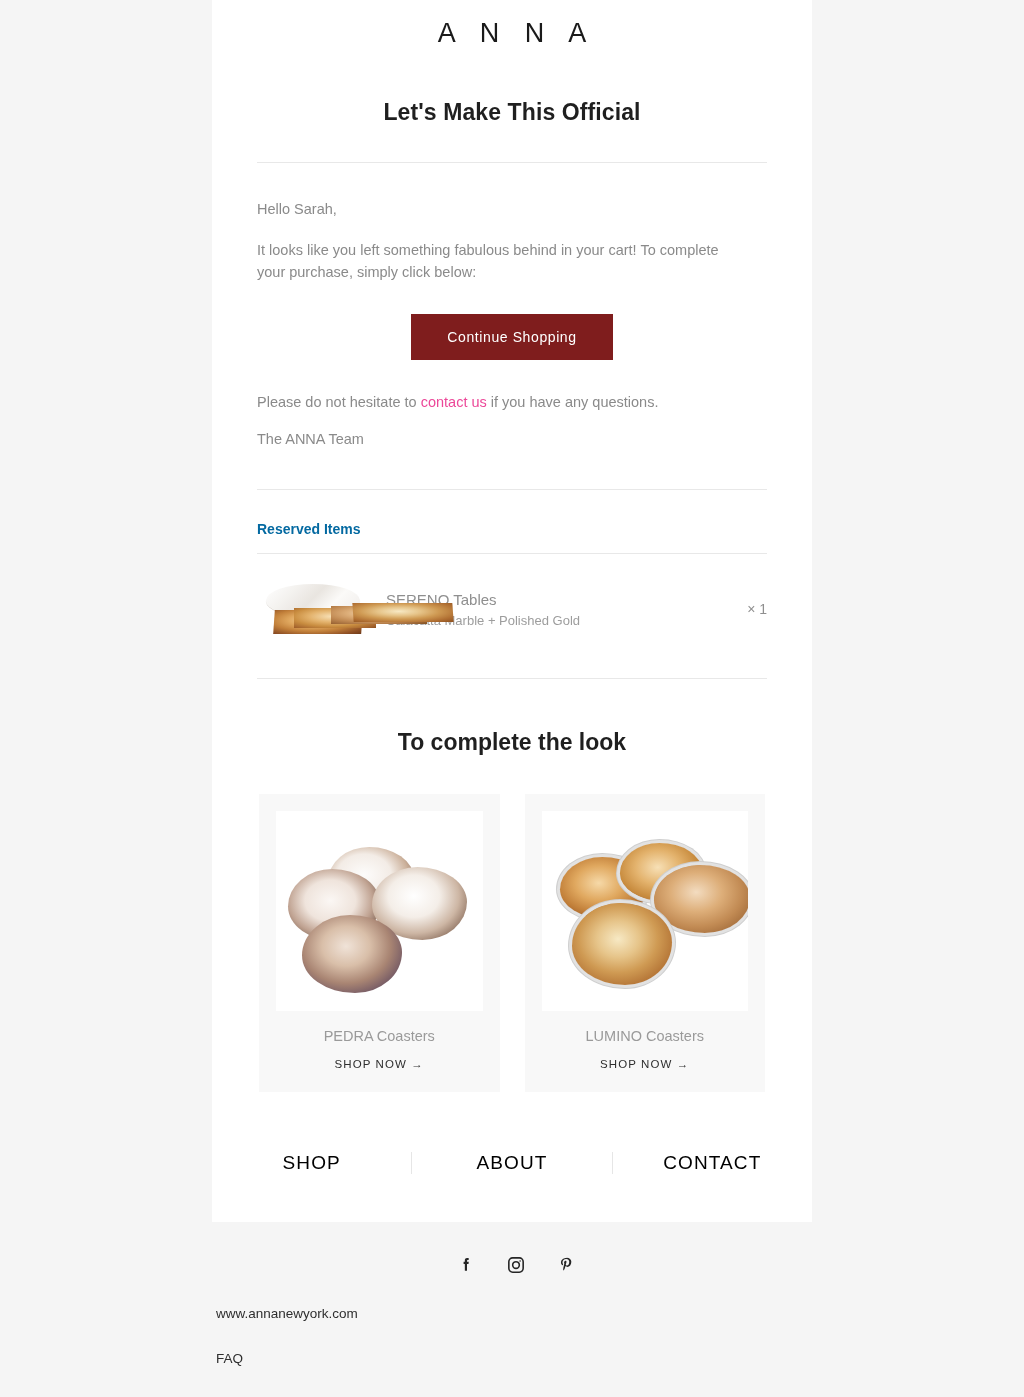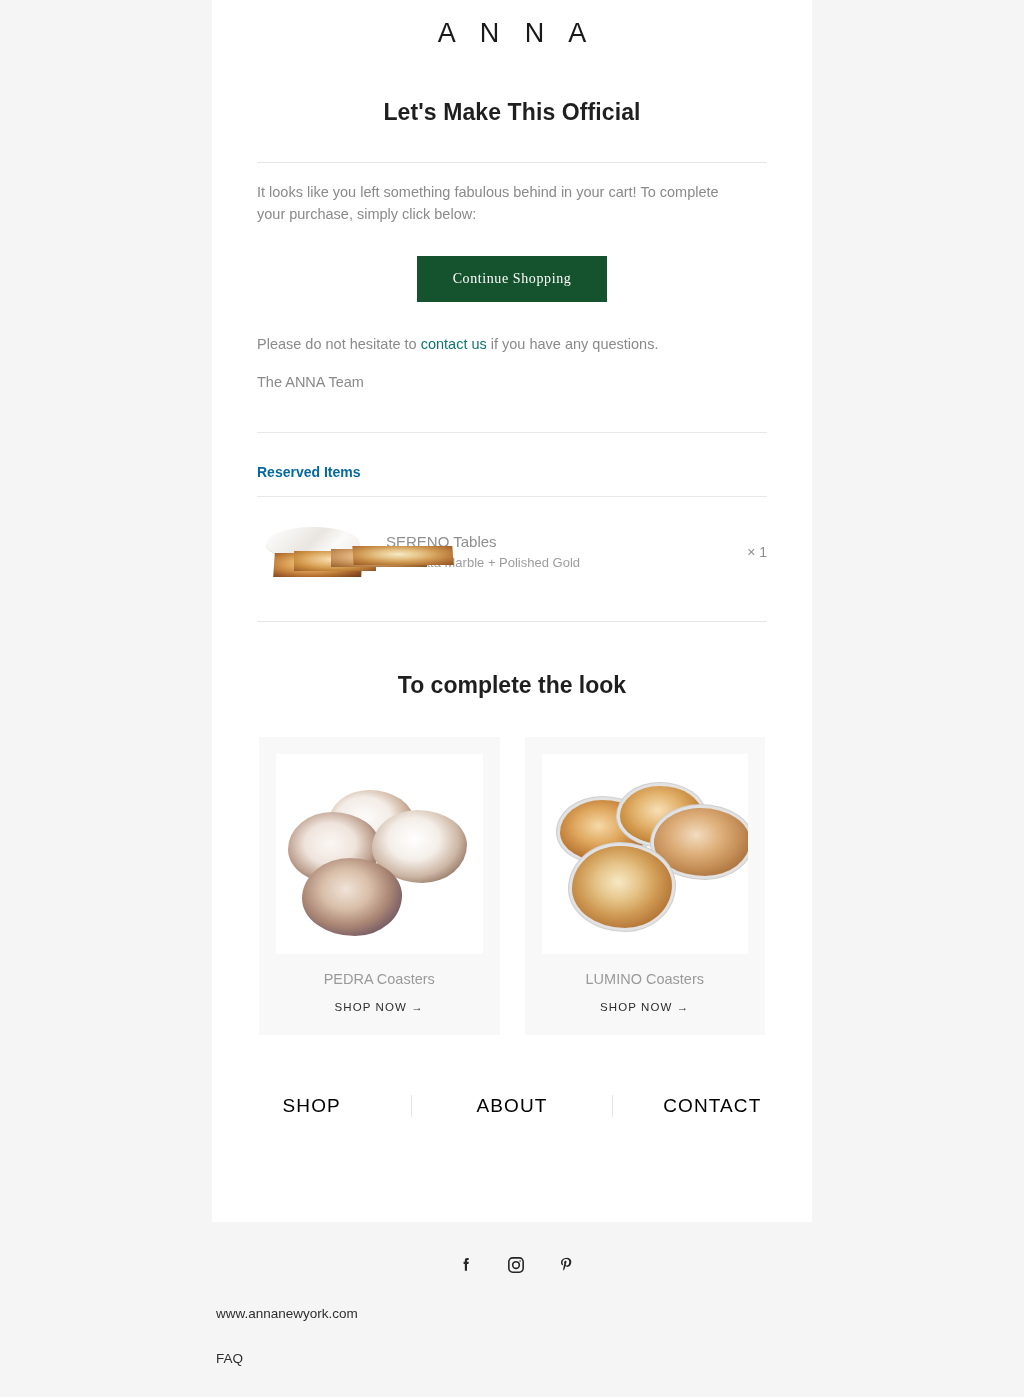--- a/index.html
+++ b/index.html
@@ -85,38 +85,38 @@
     max-width: 492px;
   }
 
   
   .cta-wrap {
     margin-top: 30px;
     text-align: center;
   }
   .cta-button {
     display: inline-block;
-    background: #14532d;
+    background: #7f1d1d;
     color: #ffffff;
     font-size: 14px;
     letter-spacing: 0.6px;
     padding: 15px 36px;
     border: none;
     cursor: pointer;
-    font-family: Liberation Serif, serif;
+    font-family: Liberation Sans, sans-serif;
   }
 
   .outro {
     margin-top: 32px;
     font-size: 14.5px;
     color: #8a8a8a;
     line-height: 1.5;
   }
   .outro-link {
-    color: #0f766e;
+    color: #ec4899;
     text-decoration: none;
   }
   .signoff {
     margin-top: 18px;
     font-size: 14.5px;
     color: #8a8a8a;
   }
   .team {
     margin-top: 18px;
     font-size: 14.5px;
@@ -319,20 +319,21 @@
     <div class="brand-header">
       <div class="brand-logo">A N N A</div>
     </div>
 
     <div class="headline">Let's Make This Official</div>
 
     <div class="rule rule-top"></div>
 
     <div class="body-copy">
 
+      <p class="greeting">Hello Sarah,</p>
 
       <p class="intro">It looks like you left something fabulous behind in your cart! To complete your purchase, simply click below:</p>
 
       <div class="cta-wrap">
         <button class="cta-button">Continue Shopping</button>
       </div>
 
       <p class="outro"><span>Please do not hesitate to </span><a class="outro-link" href="#">contact us</a><span> if you have any questions.</span></p>
 
 

